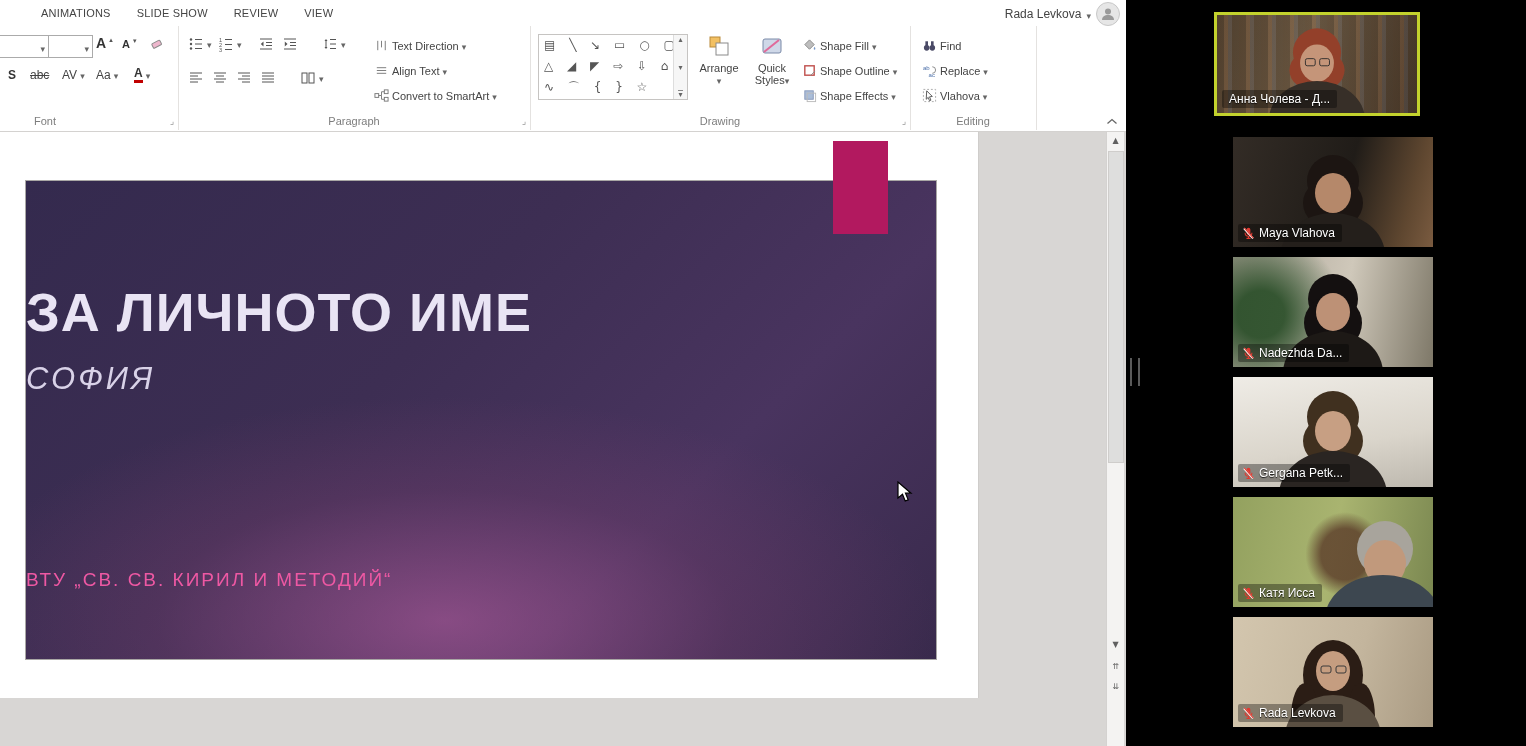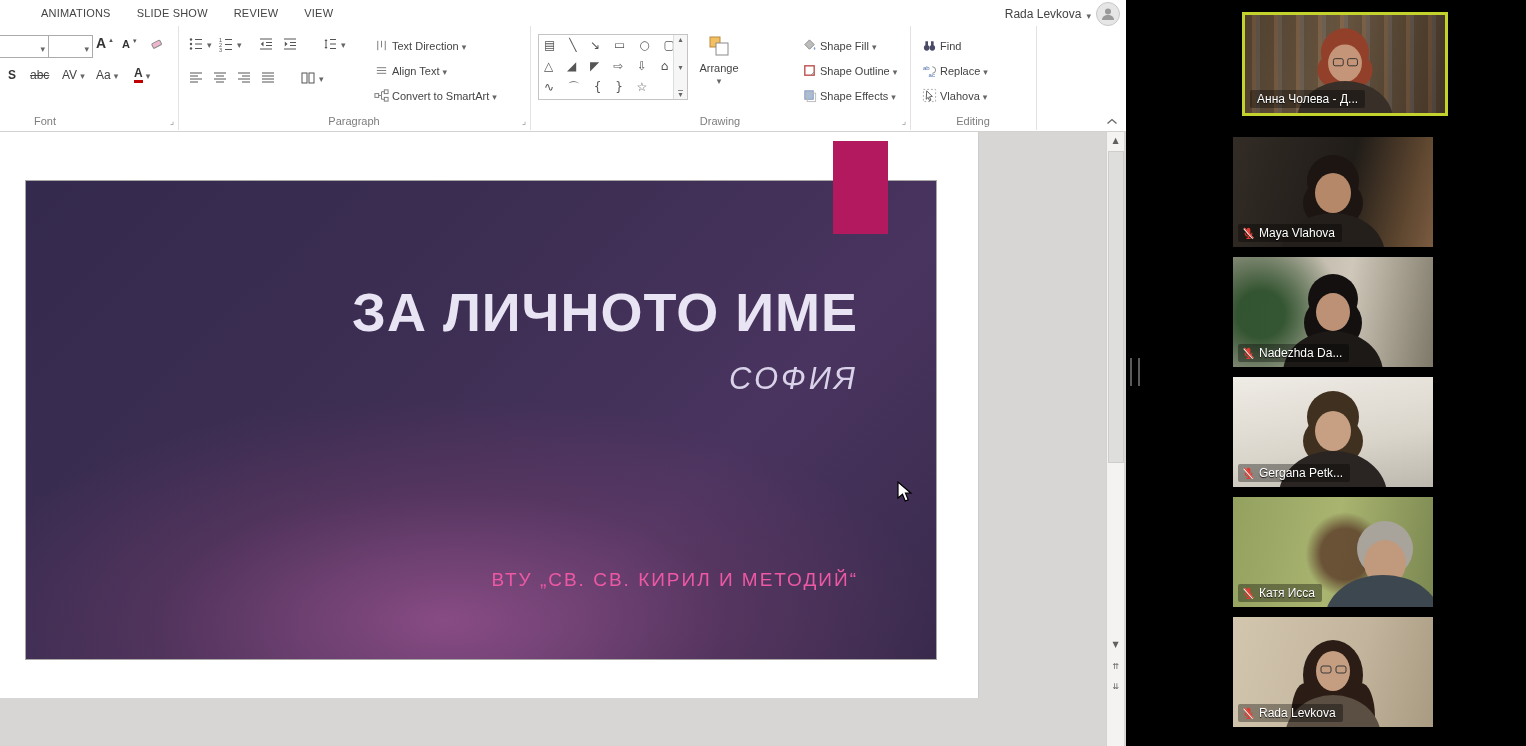--- a/index.html
+++ b/index.html
@@ -57,35 +57,35 @@
   .canvas{position:absolute;left:0;top:132px;width:978px;height:566px;background:#fff;border-right:1px solid #cfcdcb}
   .graystrip{position:absolute;left:979px;top:132px;width:147px;height:614px;background:#d8d6d4}
   .bottomstrip{position:absolute;left:0;top:698px;width:979px;height:48px;background:#d8d6d4}
 
   .slide{position:absolute;left:25px;top:48px;width:910px;height:478px;border:1px solid #a9a7a5;
     background:
       radial-gradient(ellipse 75% 65% at 46% 92%, rgba(190,96,164,.55) 0%, rgba(125,64,112,.30) 42%, rgba(0,0,0,0) 72%),
       linear-gradient(135deg,#342a4e 0%,#3d2e53 40%,#49345f 70%,#392a4c 100%);
     overflow:hidden}
   .accent{position:absolute;left:833px;top:9px;width:55px;height:93px;background:var(--accent-magenta,#b2195f)}
-  .s-text{position:absolute;left:8px;width:824px;text-align:right;color:#e9e4f4}
+  .s-text{position:absolute;left:0;width:824px;text-align:left;color:#e9e4f4}
   .s-t1{top:100px;font-size:54px;font-weight:bold;letter-spacing:1px}
   .s-t2{top:180px;font-size:31px;font-style:italic;color:#d9d2e8;letter-spacing:3px}
   .s-author{top:352px;font-size:24px;color:var(--slide-pink,#ee58a3);letter-spacing:4px}
   .s-affil{top:388px;font-size:19px;color:var(--slide-pink,#ee58a3);letter-spacing:2px}
 
   .scrollbar{position:absolute;left:1106px;top:132px;width:17px;height:614px;background:#f4f3f2;border-left:1px solid #d4d2d0}
   .sbtn{position:absolute;left:0;width:17px;height:17px;display:flex;align-items:center;justify-content:center;font-size:8px;color:#606060;background:#f4f3f2;cursor:pointer;font-family:"DejaVu Sans",sans-serif}
   .sb-thumb{position:absolute;left:1px;top:19px;width:14px;height:310px;background:#dededd;border:1px solid #cfcdcb;cursor:pointer}
 
   
   .panel{position:absolute;left:1126px;top:0;width:400px;height:746px;background:#000}
   .divider{position:absolute;left:4px;top:358px;width:6px;height:28px;border-left:2px solid #5a5a5a;border-right:2px solid #5a5a5a;cursor:col-resize}
   .thumb{position:absolute;left:107px;width:200px;height:110px;overflow:hidden;background:#222;cursor:pointer}
-  .thumb.active{left:116px;width:206px;height:104px;border:3px solid var(--active-border,#c3d22d);box-sizing:border-box}
+  .thumb.active{left:88px;width:206px;height:104px;border:3px solid var(--active-border,#c3d22d);box-sizing:border-box}
   .thumb::before{content:"";position:absolute;inset:0;pointer-events:none}
   .pt1{background:linear-gradient(100deg,#5e4c38 0%,#7b6850 45%,#4e3e2e 100%)}
   .pt1::before{background:repeating-linear-gradient(90deg, rgba(40,24,12,.5) 0 7px, rgba(150,90,50,.32) 7px 11px, rgba(60,80,120,.32) 11px 15px, rgba(30,20,12,.45) 15px 22px);opacity:.5}
   .pt2{background:linear-gradient(105deg,#332c26 0%,#201c18 55%,#5f4730 85%,#7a5b40 100%)}
   .pt3{background:linear-gradient(100deg,#a8a094 0%,#cfc8ba 55%,#7e7868 100%)}
   .pt3::before{background:radial-gradient(circle at 14% 52%, rgba(30,70,30,.85) 0 13%, rgba(30,70,30,0) 46%)}
   .pt4{background:linear-gradient(170deg,#efece6 0%,#dad5cb 60%,#bdb8ae 100%)}
   .pt5{background:linear-gradient(100deg,#93a15f 0%,#a9b470 50%,#7a8750 100%)}
   .pt5::before{background:radial-gradient(ellipse 30% 58% at 56% 52%, rgba(90,58,40,.8) 0 40%, rgba(0,0,0,0) 66%)}
   .pt6{background:linear-gradient(105deg,#d3c6ae 0%,#c3b59d 60%,#a99a82 100%)}
@@ -269,20 +269,27 @@
               <span class="gmore">▾</span>
             </span>
         </div>
         <div class="bigbtn" style="left:164px">
           <svg class="bicon" width="24" height="24" viewBox="0 0 24 24">
               <rect x="3" y="3" width="10" height="10" fill="#f2c063" stroke="#b98a3a"></rect>
               <rect x="9" y="9" width="12" height="12" fill="#fff" stroke="#8a8a8a"></rect>
             </svg>
           <span>Arrange</span><br><span class="caret"></span>
         </div>
+        <div class="bigbtn" style="left:216px;width:52px">
+          <svg class="bicon" width="24" height="24" viewBox="0 0 24 24">
+              <rect x="3" y="5" width="18" height="14" rx="2" fill="#cfd8e8" stroke="#7a8aa8"></rect>
+              <path d="M4 18 19 6" stroke="#e06a9a" stroke-width="2"></path>
+            </svg>
+          <span>Quick Styles</span><span class="caret"></span>
+        </div>
         <button class="rbtn lblbtn" style="left:272px;top:12px">
           <svg width="15" height="15" viewBox="0 0 16 16">
               <path d="M8 2 13 7 8 12 3 7Z" fill="#bdbdbd" stroke="#888"></path>
               <path d="M13.6 9.6c.9 1.2.9 2.9-.2 2.9s-1.1-1.7-.2-2.9z" fill="#7a9ac8"></path>
             </svg>
           <span>Shape Fill</span>
             <span class="caret"></span>
           </button>
         <button class="rbtn lblbtn" style="left:272px;top:37px">
           <svg width="15" height="15" viewBox="0 0 16 16">

